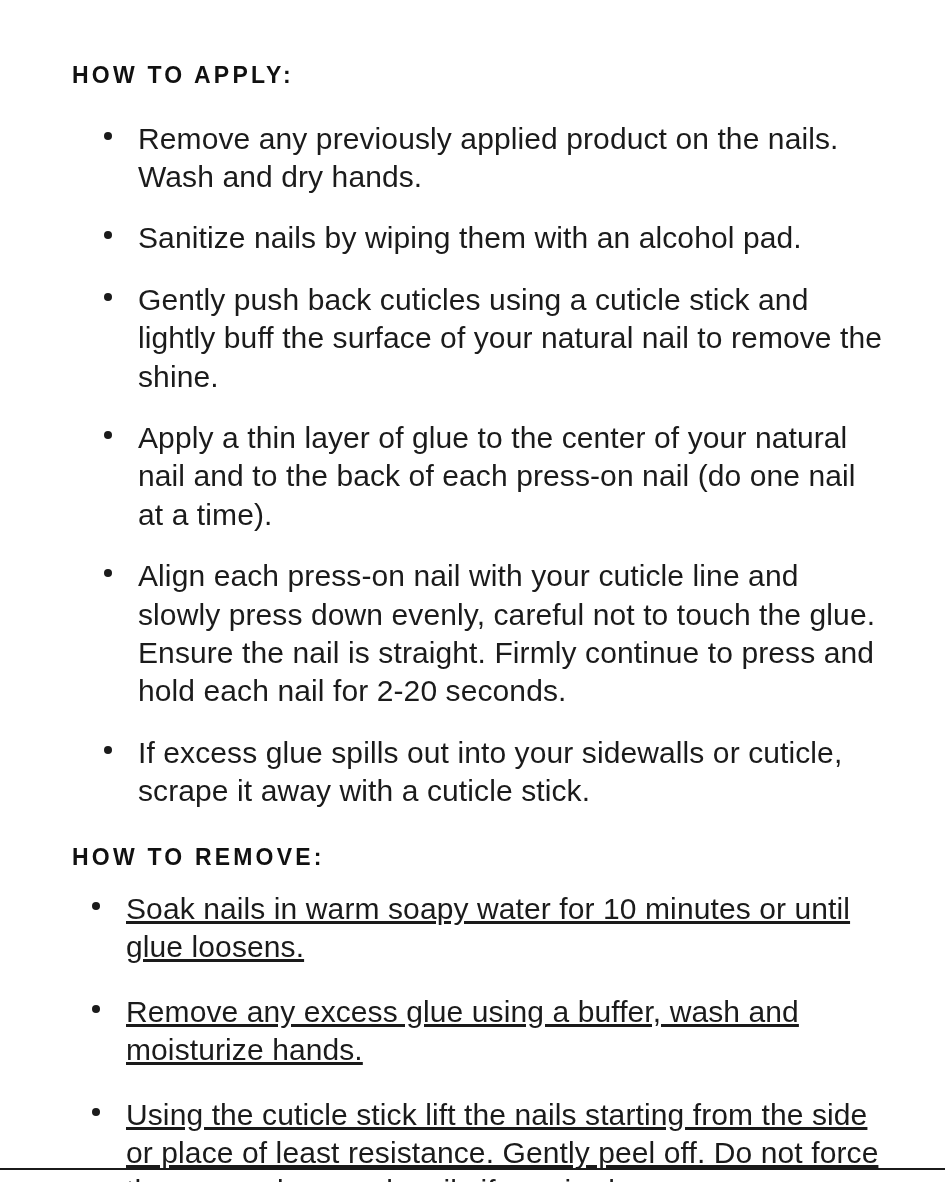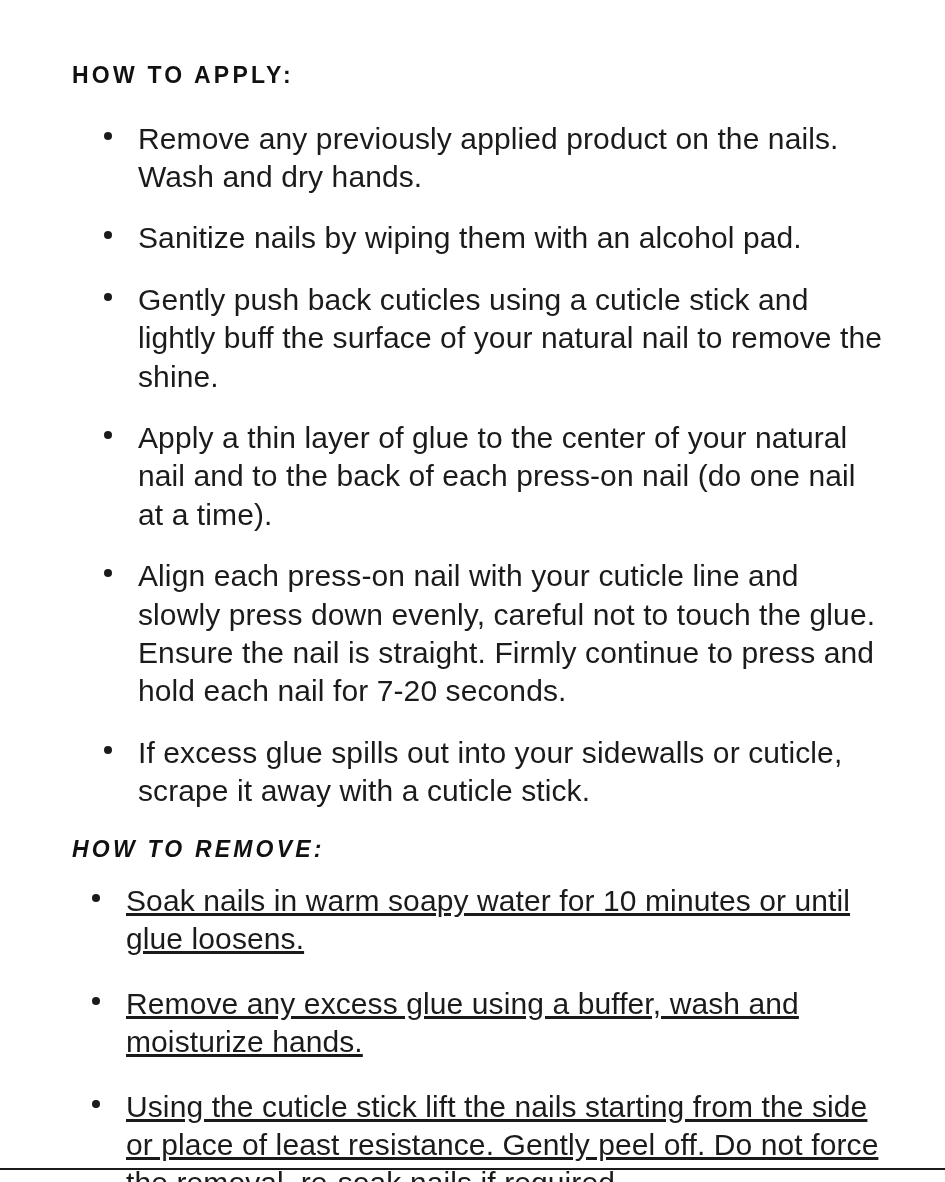--- a/index.html
+++ b/index.html
@@ -29,23 +29,22 @@
     letter-spacing: 3.2px;
     color: #111111;
     margin: 0;
     line-height: 1.2;
   }
   .apply-heading {
     margin-top: 10px;
     margin-bottom: 30px;
   }
   .remove-heading {
-    margin-top: 26px;
+    margin-top: 34px;
     margin-bottom: 18px;
-    font-style: italic;
   }
   ul.bullets {
     list-style: none;
     margin: 0;
     padding: 0;
   }
   ul.apply-list {
     padding-left: 28px;
   }
   ul.remove-list {
@@ -105,21 +104,21 @@
     <li>
       <span class="dot"></span>
       <span class="li-text">Gently push back cuticles using a cuticle stick and lightly buff the surface of your natural nail to remove the shine.</span>
     </li>
     <li>
       <span class="dot"></span>
       <span class="li-text">Apply a thin layer of glue to the center of your natural nail and to the back of each press-on nail (do one nail at a time).</span>
     </li>
     <li>
       <span class="dot"></span>
-      <span class="li-text">Align each press-on nail with your cuticle line and slowly press down evenly, careful not to touch the glue. Ensure the nail is straight. Firmly continue to press and hold each nail for 7-20 seconds.</span>
+      <span class="li-text">Align each press-on nail with your cuticle line and slowly press down evenly, careful not to touch the glue. Ensure the nail is straight. Firmly continue to press and hold each nail for 2-20 seconds.</span>
     </li>
     <li>
       <span class="dot"></span>
       <span class="li-text">If excess glue spills out into your sidewalls or cuticle, scrape it away with a cuticle stick.</span>
     </li>
   </ul>
 
   <h2 class="section-heading remove-heading">HOW TO REMOVE:</h2>
 
   <ul class="bullets remove-list">

